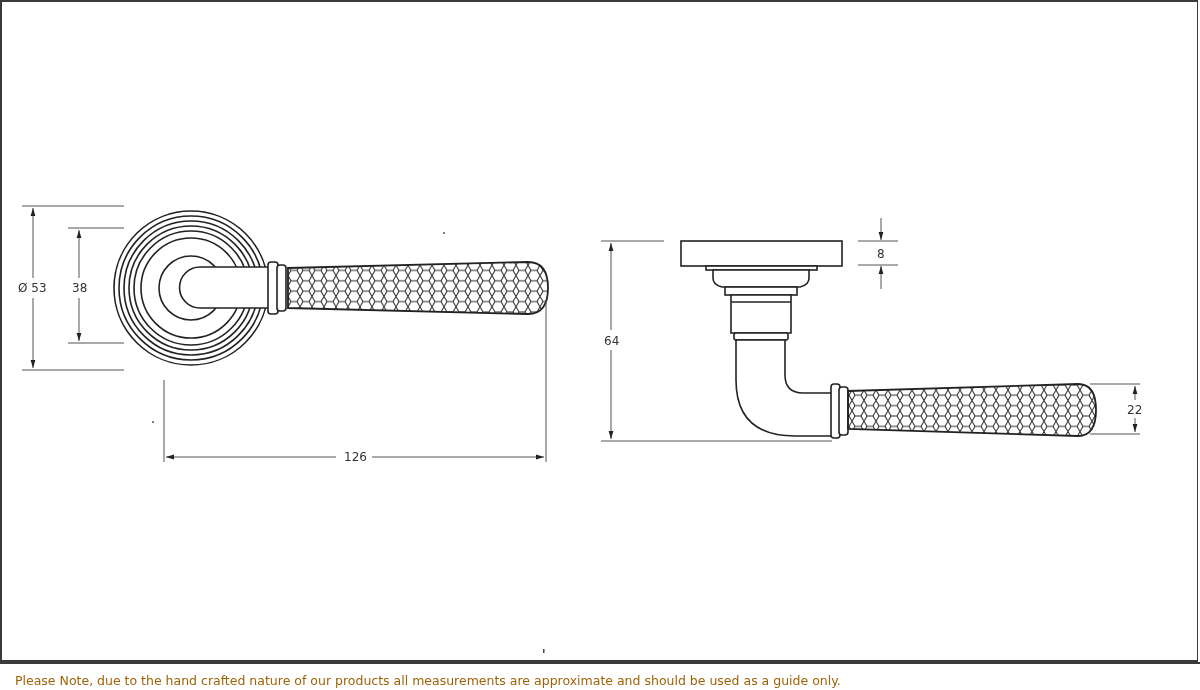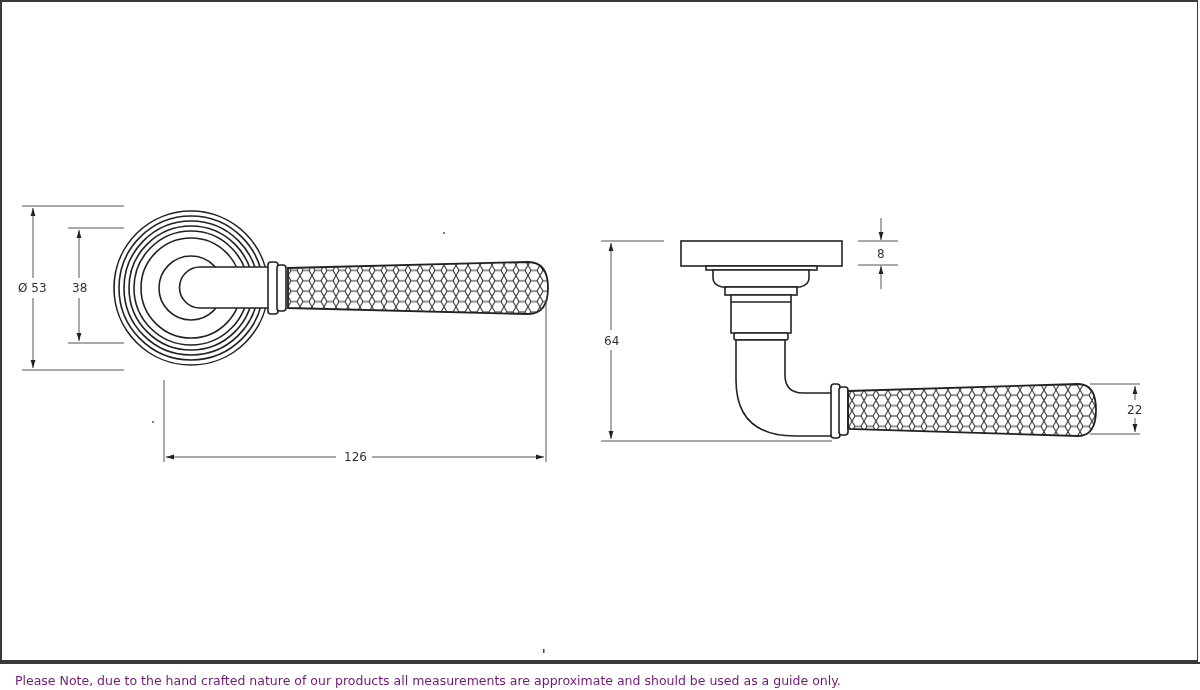--- a/index.html
+++ b/index.html
@@ -1,20 +1,20 @@
 <!DOCTYPE html>
 <html><head>
   <meta charset="utf-8">
   <style>
     html, body { margin: 0; padding: 0; background: #ffffff; }
     body { width: 1200px; height: 690px; position: relative; overflow: hidden; font-family: "Liberation Sans", sans-serif; }
     .frame { position: absolute; left: 0; top: 0; width: 1198px; height: 662px; border: 1px solid #3a3a3a; border-width: 2px 1px 2px 2px; box-sizing: border-box; }
     .drawing { position: absolute; left: 0; top: 0; width: 1200px; height: 662px; }
     .dim-text { font-family: "DejaVu Sans", sans-serif; font-size: 12px; fill: #333; }
-    .note { position: absolute; left: 15px; top: 673px; font-family: "DejaVu Sans", sans-serif; font-size: 12.5px; color: #701a75; white-space: nowrap; }
+    .note { position: absolute; left: 15px; top: 673px; font-family: "DejaVu Sans", sans-serif; font-size: 12.5px; color: #a16207; white-space: nowrap; }
     .note-rule { position: absolute; left: 0; top: 662px; width: 1200px; height: 2px; background: #3a3a3a; }
   </style>
 </head>
 <body>
 
 <div class="frame"></div>
 
 <svg class="drawing" width="1200" height="662" viewBox="0 0 1200 662" xmlns="http://www.w3.org/2000/svg">
   <defs>
     <pattern id="hex" x="0" y="0" width="12" height="10.4" patternUnits="userSpaceOnUse">

